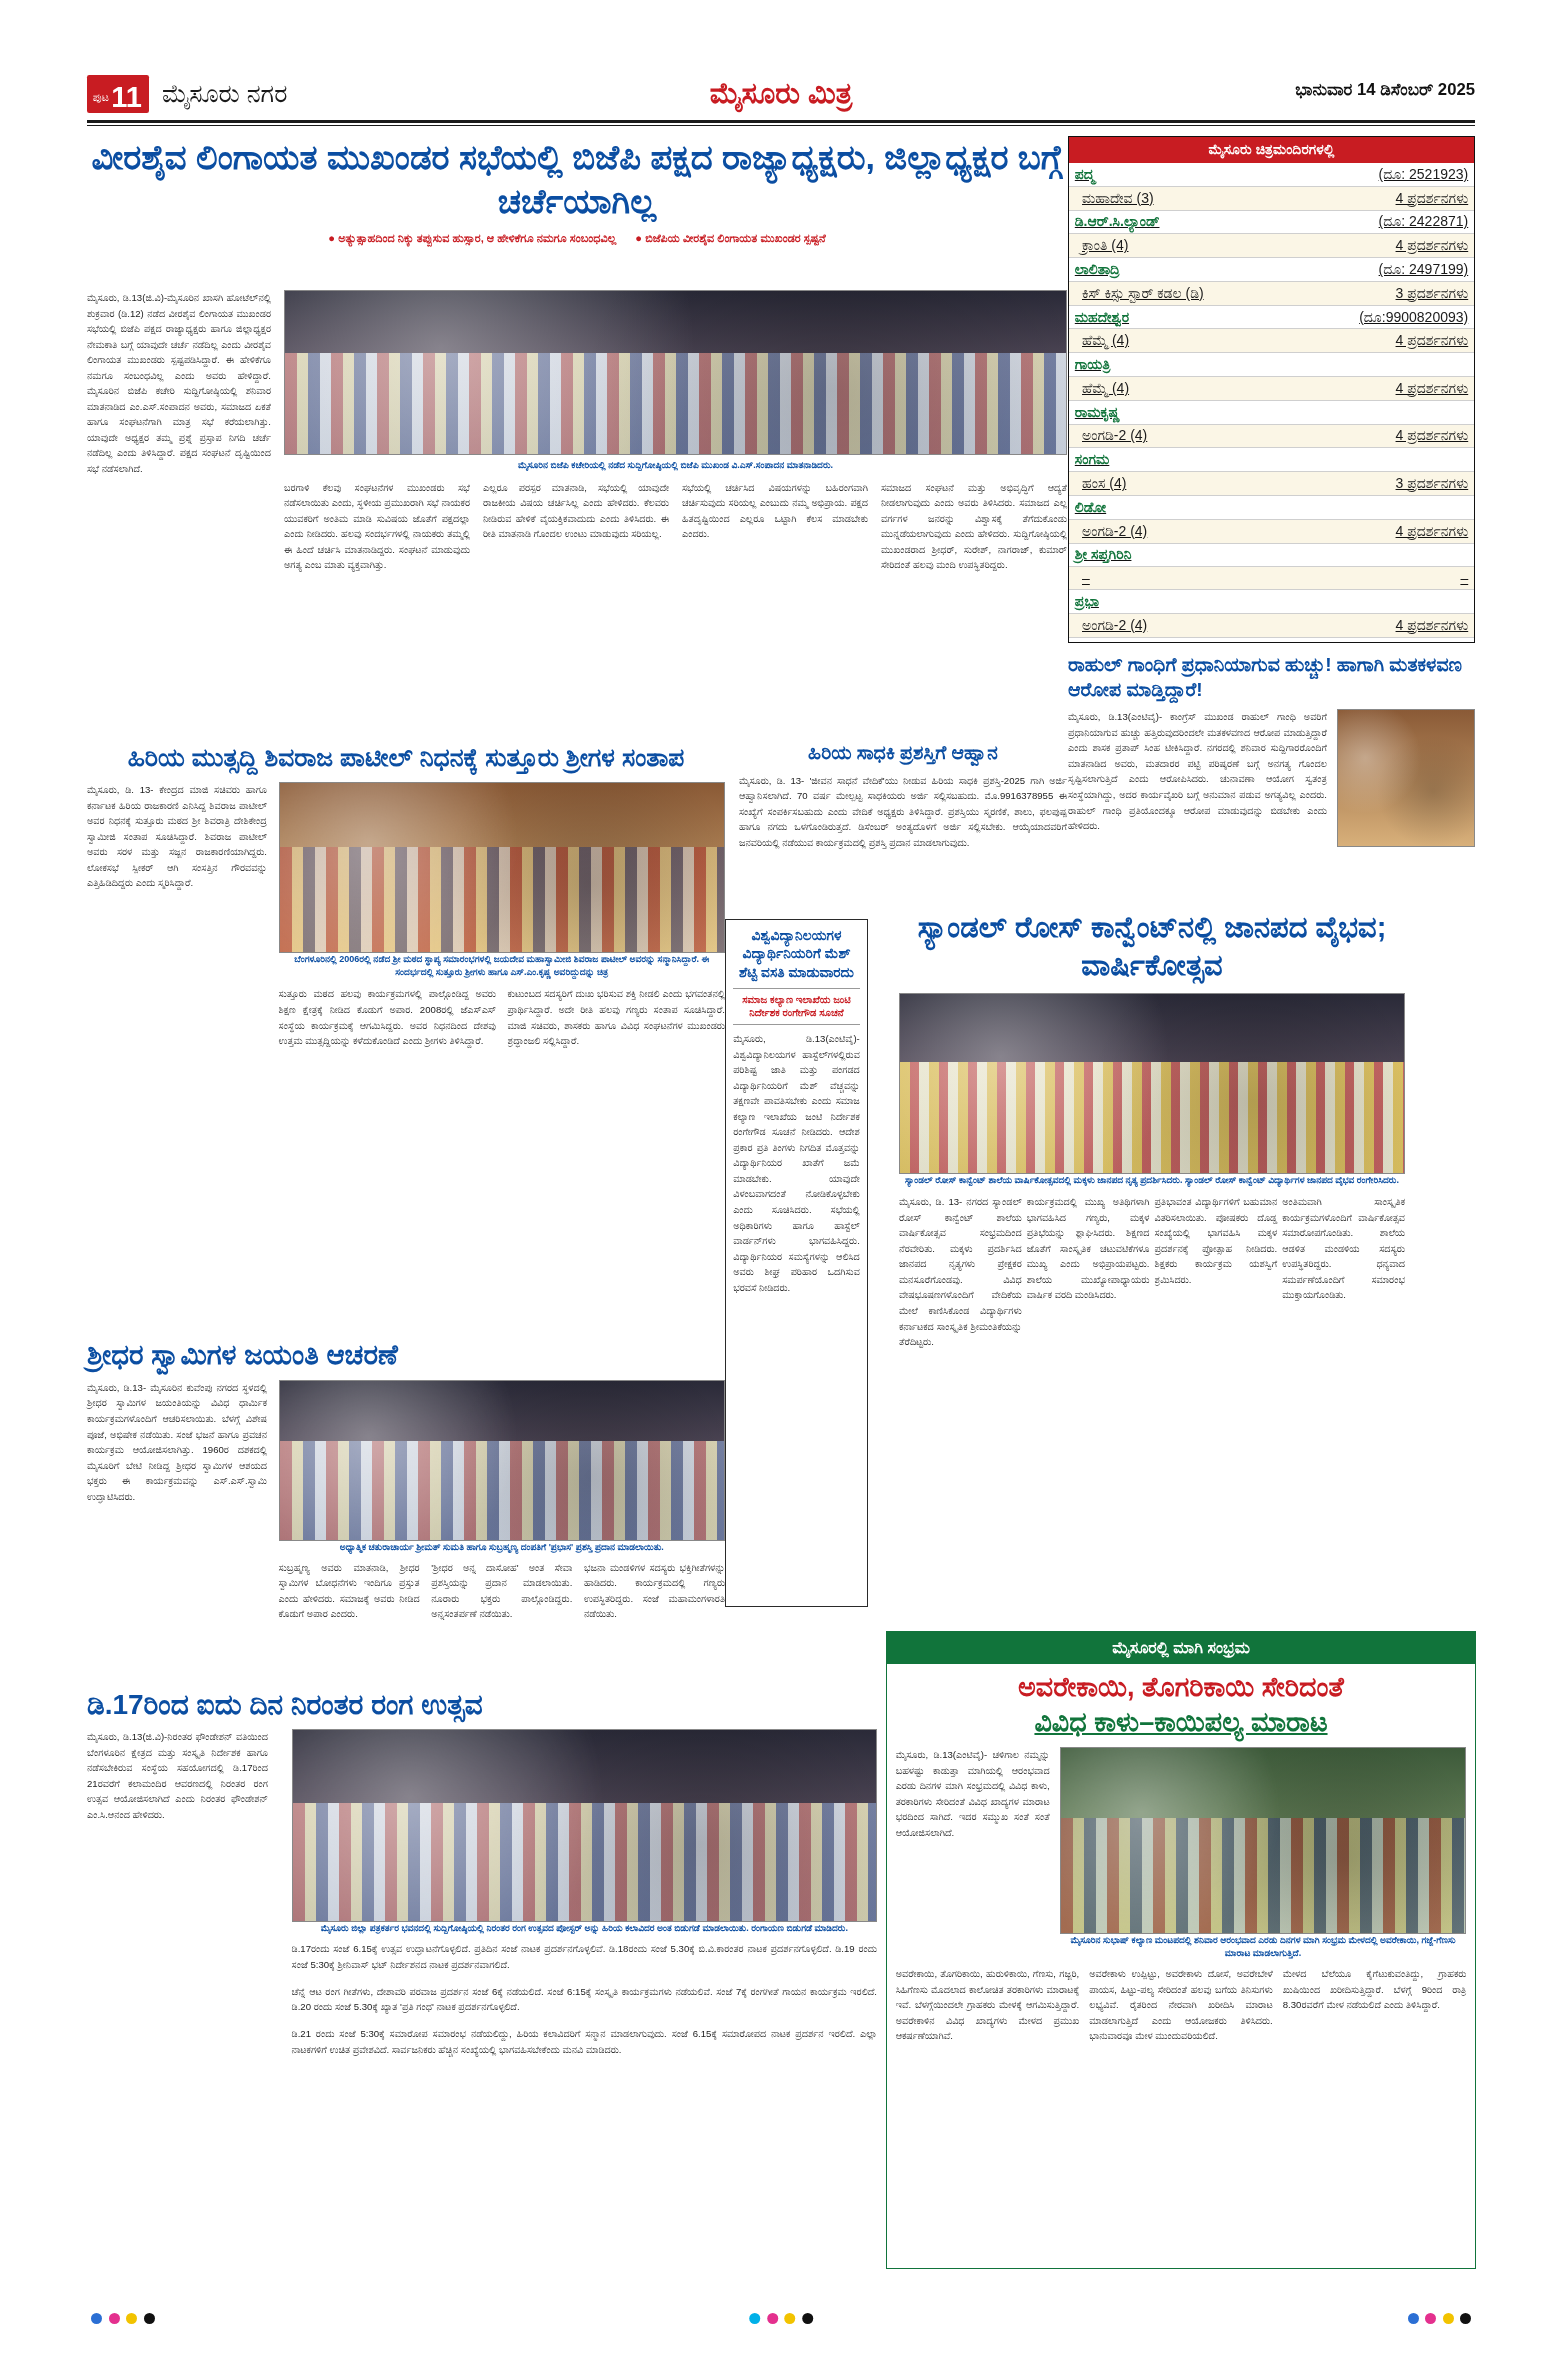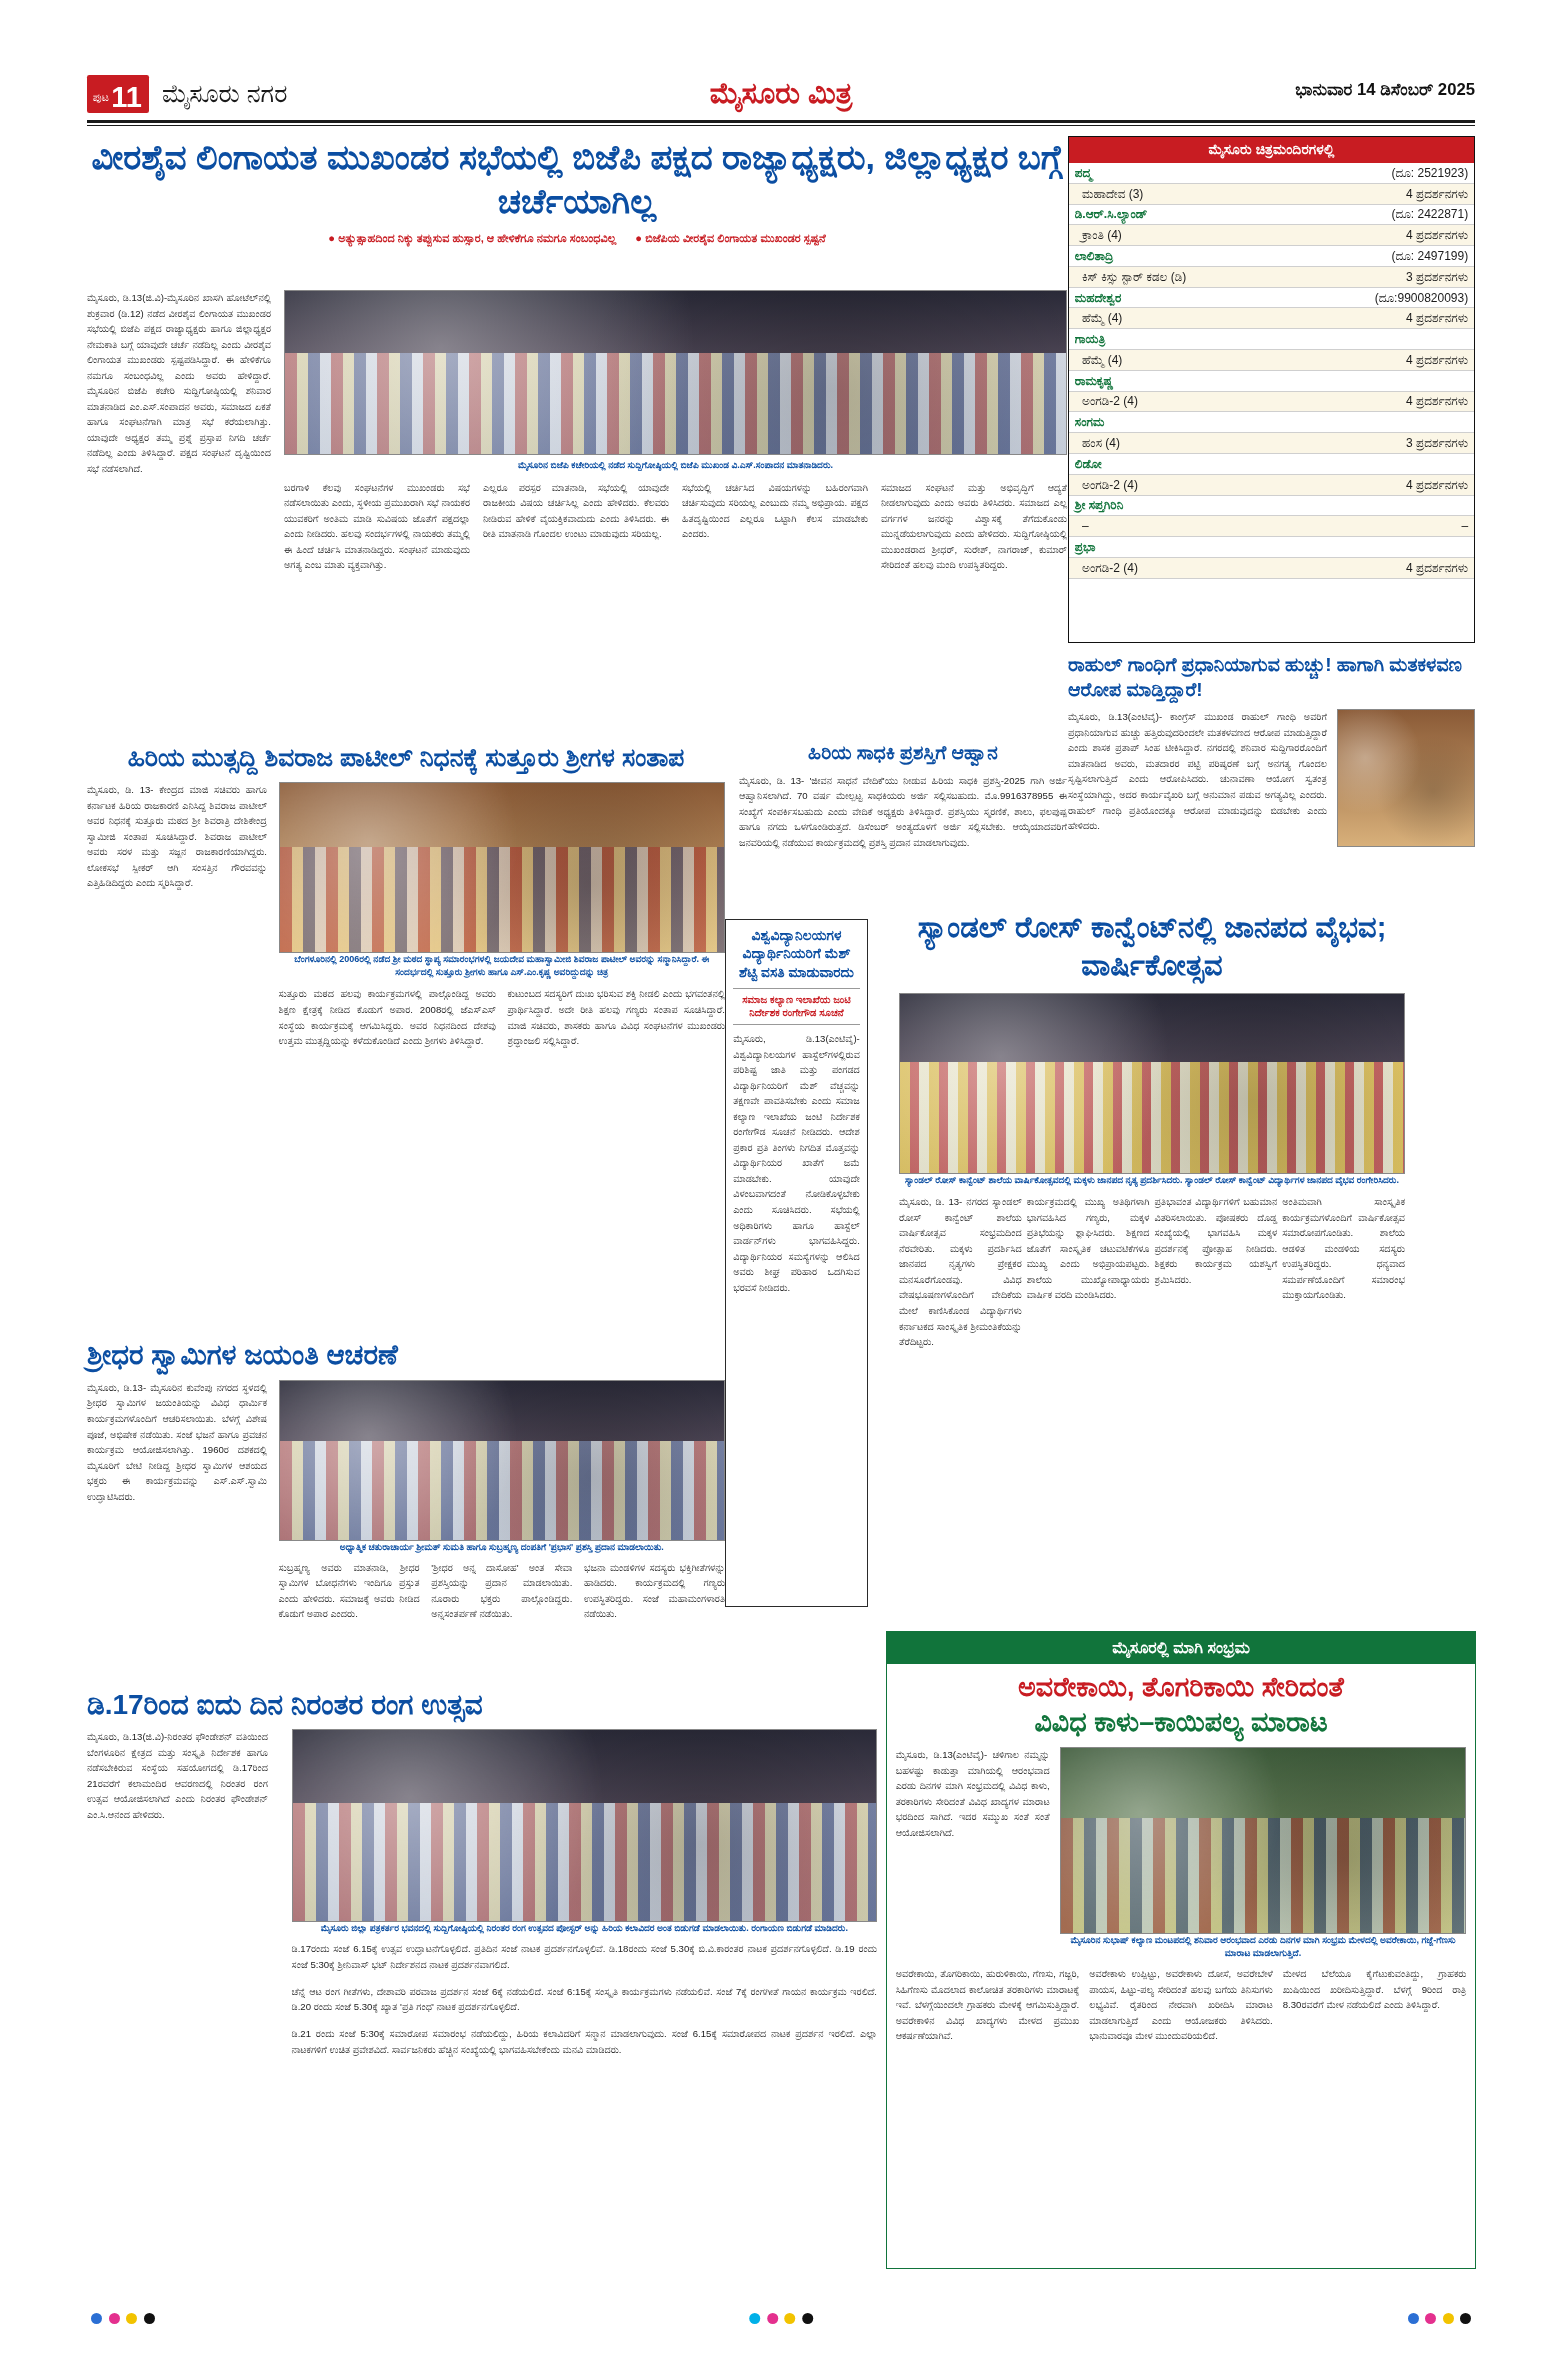--- a/index.html
+++ b/index.html
@@ -99,21 +99,21 @@
 
   
   .cinema {
     position:absolute; right:87px; top:136px; width:407px; height:507px;
     border:1.1px solid #111; background:#fff;
   }
   .cinema-hdr {
     background:#c81c22; color:#fff; text-align:center; font-weight:bold;
     font-size:13.8px; padding:5px 0; letter-spacing:0.1px;
   }
-  .cinema table { width:100%; border-collapse:collapse; font-size:12px; }
+  .cinema table { width:100%; border-collapse:collapse; font-size:14px;text-decoration:underline; }
   .cinema td { padding:2.9px 5.8px; border-bottom:0.7px solid #cfcfcf; }
   .cinema td.name { color:#11743b; font-weight:bold; width:47%; }
   .cinema td.meta { text-align:right; color:#1b1b1b; }
   .cinema tr.alt td { background:#fbf6e6; }
   .cinema tr.sub td.name { color:#1b1b1b; font-weight:normal; padding-left:13px; }
 
   
   .rahul { position:absolute; right:87px; top:652px; width:407px; }
   .rahul h2 { margin:0; font-size:19px; line-height:1.32; color:#0b4ea2; font-weight:bold; }
   .rahul-body { margin-top:7.2px; display:flex; gap:10px; }
@@ -177,21 +177,21 @@
   
   .avare {
     position:absolute; left:886px; top:1631px; width:590px; height:638px;
     border:1.4px solid #11743b; padding:0;
   }
   .avare-hdr {
     background:#11743b; color:#fff; text-align:center; font-weight:bold;
     font-size:16px; padding:7px 0;
   }
   .avare h2 { margin:5.8px 7.2px 0; font-size:27px; text-align:center; color:#c81c22; font-weight:bold; line-height:1.3;}
-  .avare h2 .g { color:#11743b; display:block; }
+  .avare h2 .g { color:#11743b; display:block;text-decoration:underline; }
   .avare-row { display:flex; gap:10px; padding:7.2px 8.7px 0; }
   .avare-c1 { width:154px; }
   .avare-main { flex:1; }
   .avare-photo { width:100%; height:187px; }
   .avare-cols { display:flex; gap:10px; padding:5.8px 8.7px 0; }
   .avare-cols > div { flex:1; }
 
   
   .dots { position:absolute; bottom:30px; display:flex; gap:6.5px; }
   .dots span { width:11px; height:11px; border-radius:50%; display:block; }

